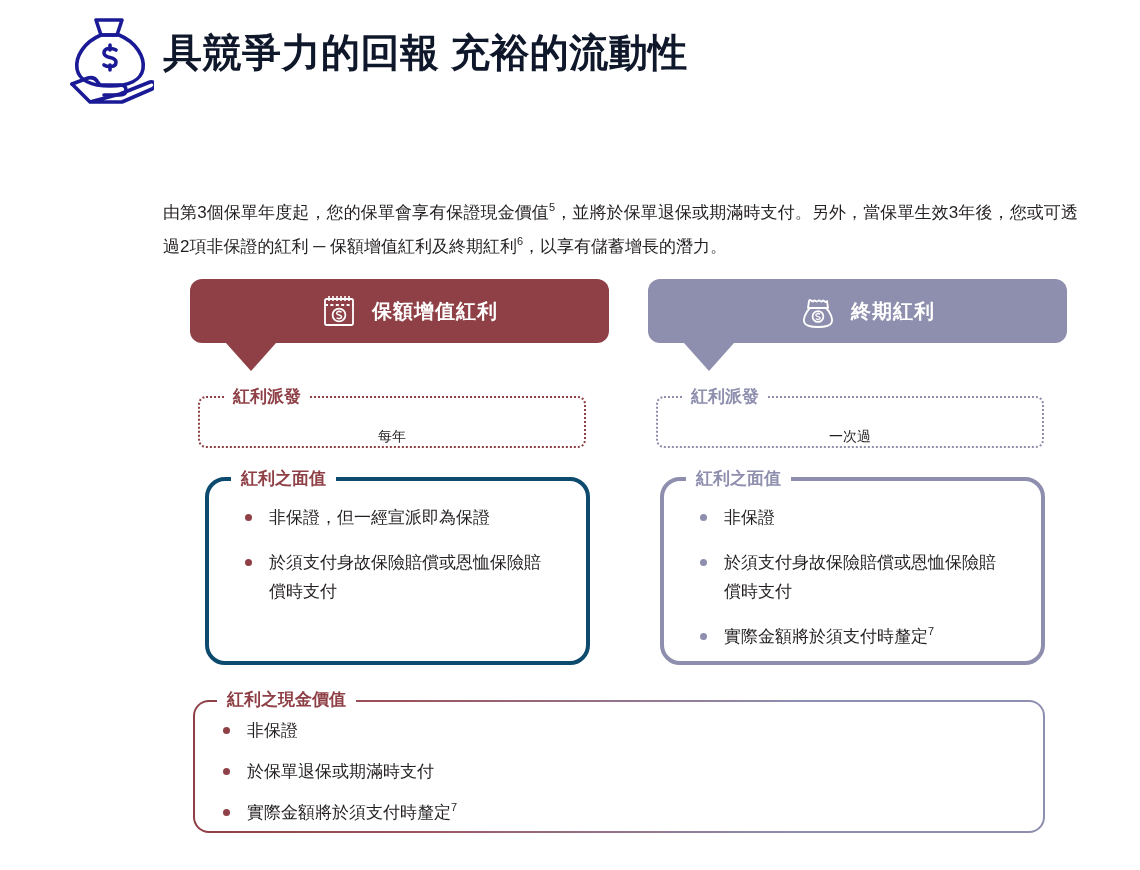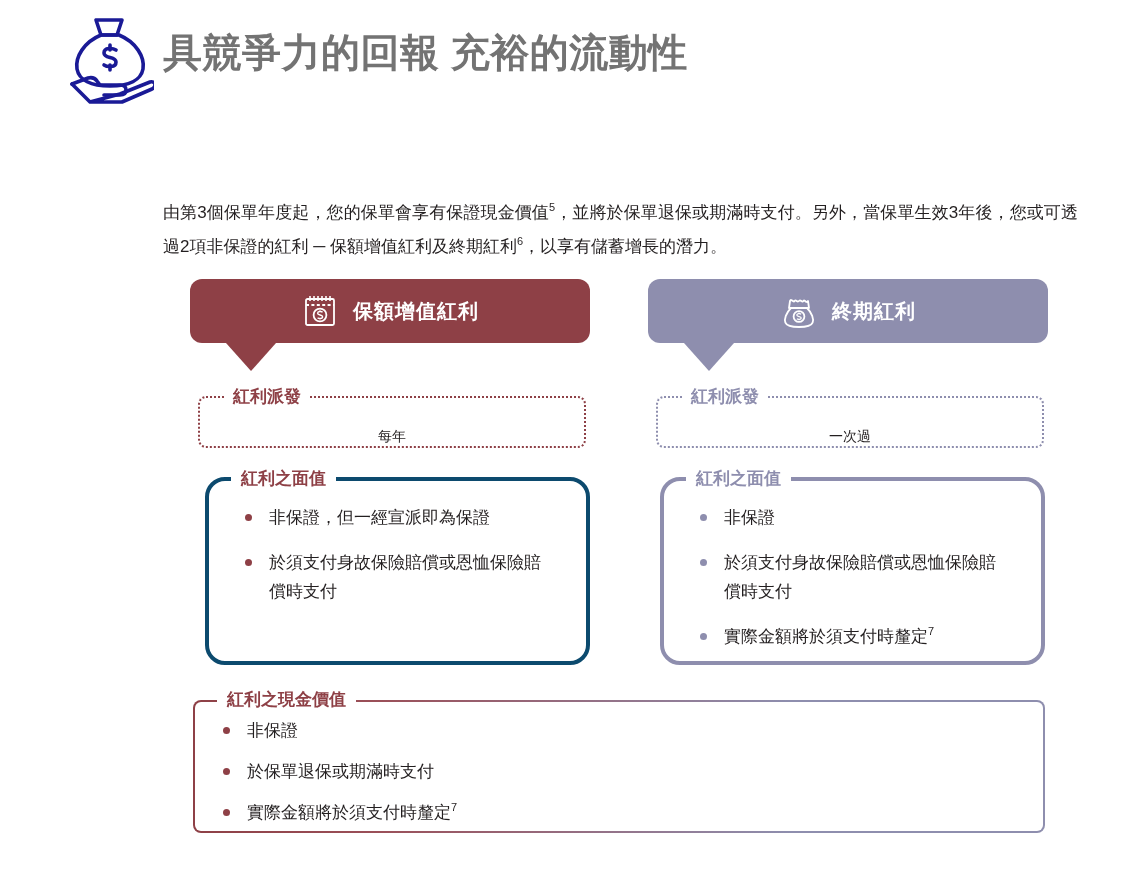--- a/index.html
+++ b/index.html
@@ -11,38 +11,38 @@
     position:relative;
     overflow:hidden;
   }
   .page{position:relative;width:1140px;height:870px;}
 
   
   .hdr-icon{position:absolute;left:66px;top:14px;width:88px;height:92px;}
   .hdr-title{
     position:absolute;left:163px;top:26px;
     font-size:39px;font-weight:bold;letter-spacing:.5px;
-    color:#737373;white-space:nowrap;
+    color:#0f172a;white-space:nowrap;
   }
   .sub-title{
     position:absolute;left:163px;top:123px;
     font-size:20px;font-weight:bold;color:#1a1a96;white-space:nowrap;
   }
   .para{
     position:absolute;left:163px;top:172px;width:915px;
     font-size:17px;line-height:34px;color:#231f20;
     text-align:justify;
     margin-top:24px;
   }
   .para sup{font-size:11px;vertical-align:super;line-height:0;}
 
   
   .banner{
     position:absolute;height:64px;border-radius:12px;
-    display:flex;align-items:center;justify-content:center;
+    display:flex;align-items:center;justify-content:center;padding-left:19px;
   }
   .banner .bicon{width:38px;height:38px;margin-right:14px;}
   .banner .blabel{
     color:#ffffff;font-size:20px;font-weight:bold;letter-spacing:1px;
   }
   .banner .tail{
     position:absolute;top:64px;left:36px;width:0;height:0;
     border-left:25px solid transparent;border-right:25px solid transparent;
   }
   #banner-asb{left:190px;top:279px;width:400px;background:#8e4046;}
@@ -88,21 +88,21 @@
   .fbox li sup{font-size:11px;vertical-align:super;line-height:0;}
 
   #face-asb{left:205px;top:477px;width:385px;height:188px;}
   #face-tb{left:660px;top:477px;width:385px;height:188px;border-color:#8e8eae;}
   #face-tb .flegend{color:#8e8eae;}
   #face-tb li:before{background:#8e8eae;}
 
   
   #cash-box{
     position:absolute;left:193px;top:700px;width:852px;height:133px;
-    border-radius:8px;box-sizing:border-box;
+    border-radius:16px;box-sizing:border-box;
     background:
       linear-gradient(#fff,#fff) padding-box,
       linear-gradient(90deg,#8e4046 0%,#9b5059 22%,#8e8eae 70%,#8e8eae 100%) border-box;
     border:2px solid transparent;
   }
   #cash-box .flegend{
     position:absolute;top:-14px;left:22px;background:#ffffff;
     padding:0 10px;font-size:17px;font-weight:bold;color:#8e4046;white-space:nowrap;
   }
   #cash-box ul{margin:0;padding:14px 22px 0 20px;list-style:none;}

